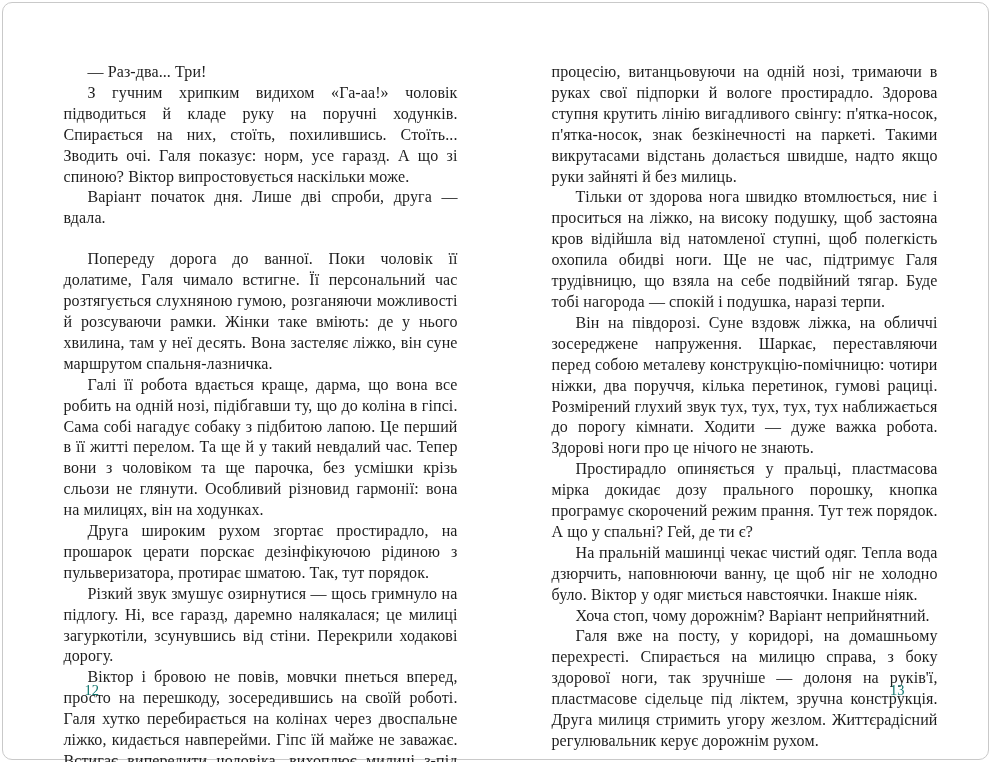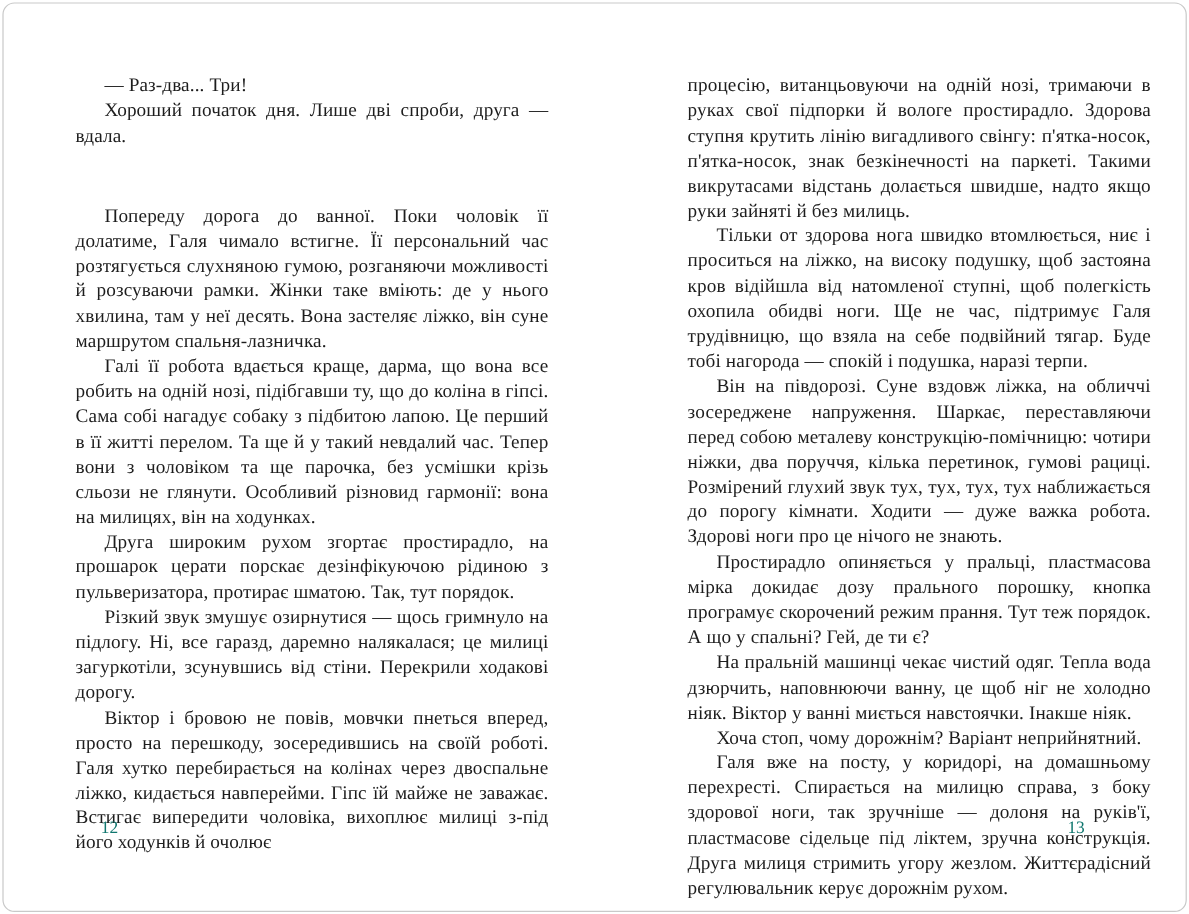--- a/index.html
+++ b/index.html
@@ -1,15 +1,15 @@
 <!DOCTYPE html>
 <html><head>
 <meta charset="utf-8">
 <style>
-  * { box-sizing: border-box; }
+  * { box-sizing: border-box; justify-content: center; }
   html, body { margin: 0; padding: 0; }
   body {
     width: 991px;
     height: 762px;
     background: #ffffff;
     font-family: "Liberation Serif", "DejaVu Serif", serif;
     color: #1d1d1d;
     position: relative;
     overflow: hidden;
   }
@@ -33,62 +33,63 @@
   }
   .text-block {
     position: absolute;
     top: 62px;
     font-size: 16px;
     line-height: 20.9px;
     text-align: justify;
     letter-spacing: 0.1px;
   }
   .page-left  .text-block { left: 63px; width: 394px; }
-  .page-right .text-block { left: 78px; width: 386px; }
+  .page-right .text-block { left: 56px; width: 386px; }
   .text-block p {
     margin: 0;
     text-indent: 24px;
   }
   .text-block p.no-indent { text-indent: 0; }
-  .text-block p.section-start { margin-top: 46px; }
+  .text-block p.section-start { margin-top: 20px; }
   .page-number {
     position: absolute;
     top: 682px;
     font-size: 14.5px;
     color: #0f766e;
   }
   .page-left  .page-number { left: 84px; }
   .page-right .page-number { right: 86px; }
 </style>
 </head>
 <body>
 
 <div class="frame"></div>
 
 <div class="spread">
 
   <div class="page page-left">
     <div class="text-block">
       <p>— Раз-два... Три!</p>
-      <p>Хороший початок дня. Лише дві спроби, друга — вдала.</p>
+      <p>З гучним хрипким видихом «Га-аа!» чоловік підводиться й кладе руку на поручні ходунків. Спирається на них, стоїть, похилившись. Стоїть... Зводить очі. Галя показує: норм, усе гаразд. А що зі спиною? Віктор випростовується наскільки може.</p>
+      <p>Варіант початок дня. Лише дві спроби, друга — вдала.</p>
       <p class="section-start">Попереду дорога до ванної. Поки чоловік її долатиме, Галя чимало встигне. Її персональний час розтягується слухняною гумою, розганяючи можливості й розсуваючи рамки. Жінки таке вміють: де у нього хвилина, там у неї десять. Вона застеляє ліжко, він суне маршрутом спальня-лазничка.</p>
       <p>Галі її робота вдається краще, дарма, що вона все робить на одній нозі, підібгавши ту, що до коліна в гіпсі. Сама собі нагадує собаку з підбитою лапою. Це перший в її житті перелом. Та ще й у такий невдалий час. Тепер вони з чоловіком та ще парочка, без усмішки крізь сльози не глянути. Особливий різновид гармонії: вона на милицях, він на ходунках.</p>
       <p>Друга широким рухом згортає простирадло, на прошарок церати порскає дезінфікуючою рідиною з пульверизатора, протирає шматою. Так, тут порядок.</p>
       <p>Різкий звук змушує озирнутися — щось гримнуло на підлогу. Ні, все гаразд, даремно налякалася; це милиці загуркотіли, зсунувшись від стіни. Перекрили ходакові дорогу.</p>
       <p>Віктор і бровою не повів, мовчки пнеться вперед, просто на перешкоду, зосередившись на своїй роботі. Галя хутко перебирається на колінах через двоспальне ліжко, кидається навперейми. Гіпс їй майже не заважає. Встигає випередити чоловіка, вихоплює милиці з-під його ходунків й очолює</p>
     </div>
     <div class="page-number">12</div>
   </div>
 
   <div class="page page-right">
     <div class="text-block">
       <p class="no-indent">процесію, витанцьовуючи на одній нозі, тримаючи в руках свої підпорки й вологе простирадло. Здорова ступня крутить лінію вигадливого свінгу: п'ятка-носок, п'ятка-носок, знак безкінечності на паркеті. Такими викрутасами відстань долається швидше, надто якщо руки зайняті й без милиць.</p>
       <p>Тільки от здорова нога швидко втомлюється, ниє і проситься на ліжко, на високу подушку, щоб застояна кров відійшла від натомленої ступні, щоб полегкість охопила обидві ноги. Ще не час, підтримує Галя трудівницю, що взяла на себе подвійний тягар. Буде тобі нагорода — спокій і подушка, наразі терпи.</p>
       <p>Він на півдорозі. Суне вздовж ліжка, на обличчі зосереджене напруження. Шаркає, переставляючи перед собою металеву конструкцію-помічницю: чотири ніжки, два поруччя, кілька перетинок, гумові рациці. Розмірений глухий звук тух, тух, тух, тух наближається до порогу кімнати. Ходити — дуже важка робота. Здорові ноги про це нічого не знають.</p>
       <p>Простирадло опиняється у пральці, пластмасова мірка докидає дозу прального порошку, кнопка програмує скорочений режим прання. Тут теж порядок. А що у спальні? Гей, де ти є?</p>
-      <p>На пральній машинці чекає чистий одяг. Тепла вода дзюрчить, наповнюючи ванну, це щоб ніг не холодно ніяк. Віктор у ванні миється навстоячки. Інакше ніяк.</p>
+      <p>На пральній машинці чекає чистий одяг. Тепла вода дзюрчить, наповнюючи ванну, це щоб ніг не холодно було. Віктор у одяг миється навстоячки. Інакше ніяк.</p>
       <p>Хоча стоп, чому дорожнім? Варіант неприйнятний.</p>
       <p>Галя вже на посту, у коридорі, на домашньому перехресті. Спирається на милицю справа, з боку здорової ноги, так зручніше — долоня на руків'ї, пластмасове сідельце під ліктем, зручна конструкція. Друга милиця стримить угору жезлом. Життєрадісний регулювальник керує дорожнім рухом.</p>
     </div>
     <div class="page-number">13</div>
   </div>
 
 </div>
 
 </body></html>

